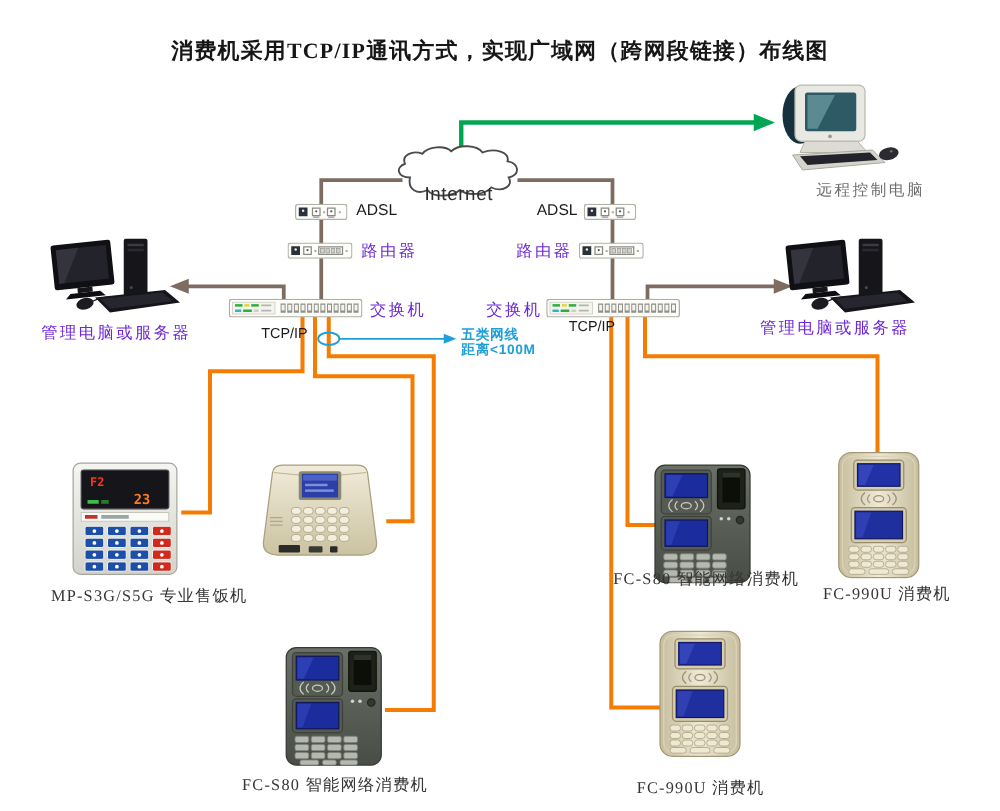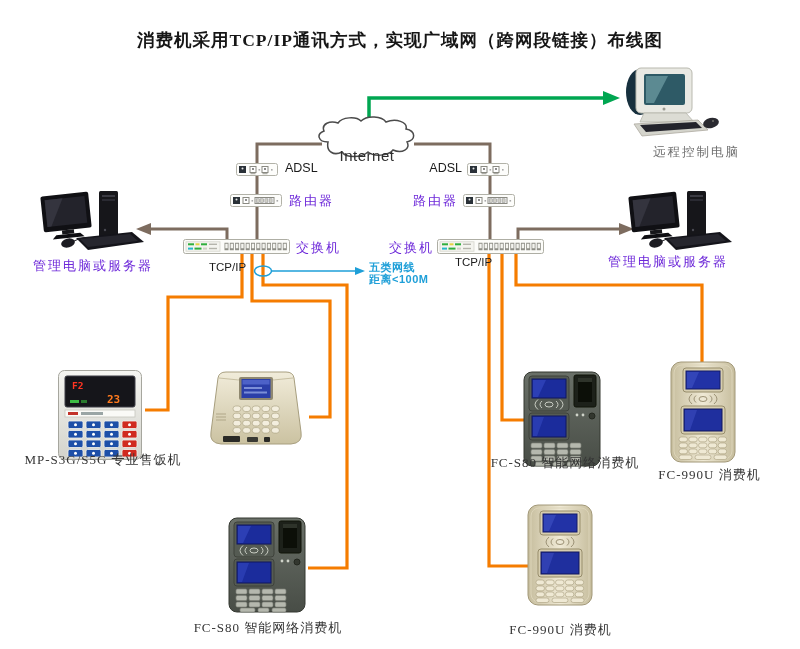--- a/index.html
+++ b/index.html
@@ -263,21 +263,21 @@
       <circle cx="18.5" cy="74.8" r="1.5"></circle>
         <circle cx="36.5" cy="74.8" r="1.5"></circle>
         <circle cx="54.5" cy="74.8" r="1.5"></circle>
         <circle cx="72.5" cy="74.8" r="1.5"></circle>
       <circle cx="18.5" cy="84.3" r="1.5"></circle>
         <circle cx="36.5" cy="84.3" r="1.5"></circle>
         <circle cx="54.5" cy="84.3" r="1.5"></circle>
         <circle cx="72.5" cy="84.3" r="1.5"></circle>
     </g>
   </svg>
-  <div class="abs lbl-dev" style="left:8px;top:451px;width:190px;">MP-S3G/S5G 专业售饭机</div>
+  <div class="abs lbl-dev" style="left:8px;top:468px;width:190px;text-align:right;">MP-S3G/S5G 专业售饭机</div>
 
   <svg class="abs" style="left:204px;top:366px" width="104" height="88" viewBox="0 0 104 88">
     <defs>
       <linearGradient id="g930" x1="0" y1="0" x2="0" y2="1">
         <stop offset="0" stop-color="#F1ECDA"></stop>
           <stop offset="1" stop-color="#CBC2A1"></stop>
       </linearGradient>
     </defs>
     <path d="M22,6 L82,6 Q89,6 90,12 L97,66 Q99,77 87,78 L17,78 Q5,77 7,66 L14,12 Q15,6 22,6 Z" fill="url(#g930)" stroke="#A79E7E" stroke-width="1"></path>
     <path d="M15,12 Q52,17 89,12" stroke="#bdb494" stroke-width="0.8" fill="none"></path>

